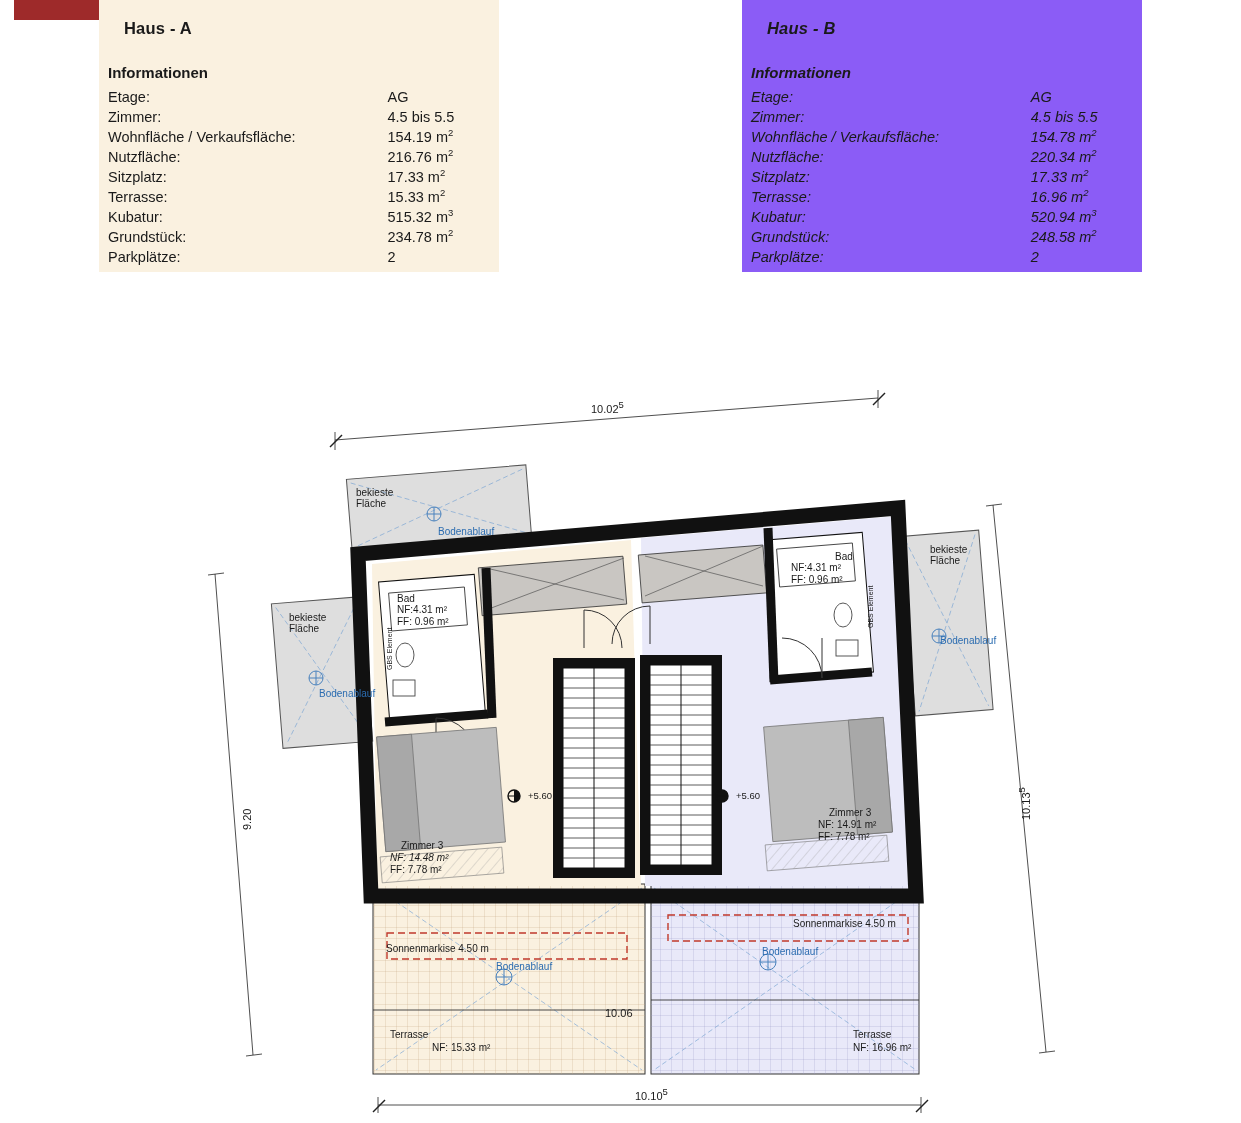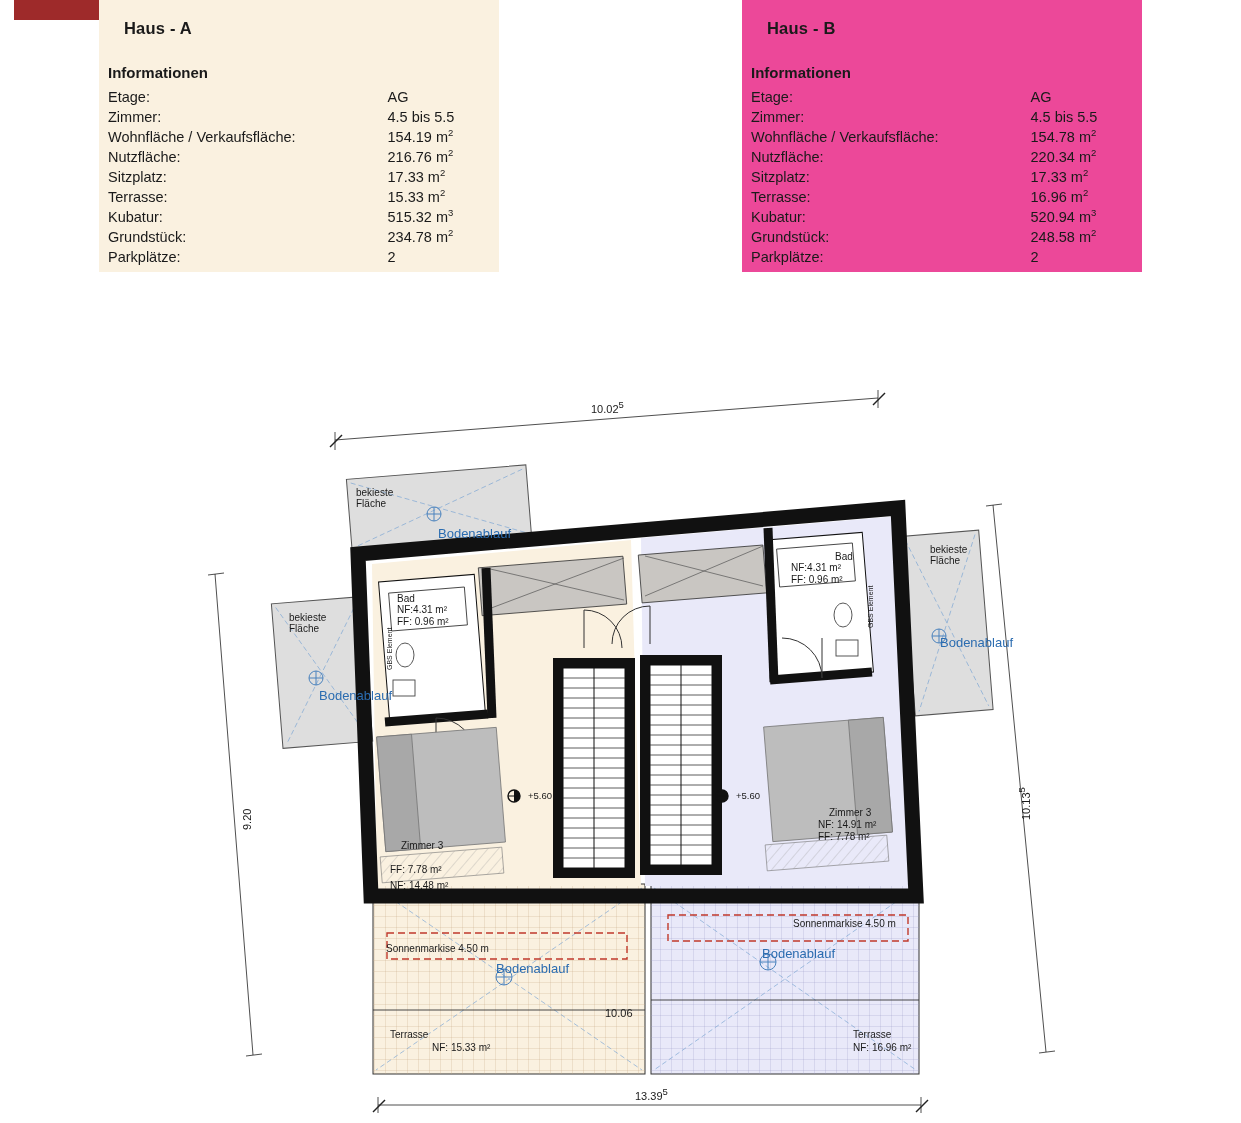--- a/index.html
+++ b/index.html
@@ -10,21 +10,21 @@
     color:#1a1a1a;
     position:relative;
     overflow:hidden;
   }
   .panel {
     position:absolute;
     top:0;
     padding:0 0 6px 0;
   }
   #panel-a { left:99px; width:400px; background:#faf1e0; height:266px; }
-  #panel-b { left:742px; width:400px; background:#ec4899; height:266px; }
+  #panel-b { left:742px; width:400px; background:#8b5cf6; height:266px;font-style:italic; }
   .panel h1 {
     font-size:16.5px;
     font-weight:bold;
     margin:16px;
     padding:3px 0 10px 9px;
     letter-spacing:0.2px;
   }
   .panel h2 {
     font-size:15px;
     font-weight:bold;
@@ -38,21 +38,21 @@
   sup { font-size:9.5px; vertical-align:super; line-height:0; }
 
   #red-tab {
     position:absolute; left:14px; top:0; width:86px; height:20px;
     background:#9e2a2a;
   }
 
   #plan { position:absolute; left:0; top:300px; width:1241px; height:823px;text-align:right; }
   .lbl { position:absolute; font-size:10.5px; color:#1a1a1a; white-space:nowrap; }
   .lbl.sm { font-size:10px; }
-  .lbl.blue { color:#2b6cb0; font-size:13px;padding-left:24px; }
+  .lbl.blue { color:#2b6cb0; font-size:10px;padding-left:24px; }
   .lbl.dim { font-size:11px; }
   .lbl.rot {
     transform-origin:0 0;
     transform:rotate(-90deg);
   }
 </style>
 </head>
 <body>
 
 <div id="red-tab"></div>
@@ -372,21 +372,21 @@
       <circle cx="768" cy="662" r="8"></circle>
         <line x1="768" y1="654" x2="768" y2="670"></line>
         <line x1="760" y1="662" x2="776" y2="662"></line>
     </g>
   </svg>
 
   
   <div class="lbl dim" style="left:591px; top:103px;"><span>10.02</span><sup>5</sup></div>
   <div class="lbl dim rot" style="left:1020px; top:520px;"><span>10.13</span><sup>5</sup></div>
   <div class="lbl dim rot" style="left:241px; top:530px;"><span>9.20</span></div>
-  <div class="lbl dim" style="left:635px; top:790px;"><span>13.39</span><sup>5</sup></div>
+  <div class="lbl dim" style="left:635px; top:790px;"><span>10.10</span><sup>5</sup></div>
   <div class="lbl dim" style="left:605px; top:707px;"><span>10.06</span></div>
 
   <div class="lbl sm" style="left:356px; top:187px;">bekieste</div>
   <div class="lbl sm" style="left:356px; top:198px;">Fläche</div>
   <div class="lbl sm" style="left:289px; top:312px;">bekieste</div>
   <div class="lbl sm" style="left:289px; top:323px;">Fläche</div>
   <div class="lbl sm" style="left:930px; top:244px;">bekieste</div>
   <div class="lbl sm" style="left:930px; top:255px;">Fläche</div>
 
   <div class="lbl blue" style="left:414px; top:226px;">Bodenablauf</div>
@@ -400,21 +400,21 @@
   <div class="lbl sm" style="left:397px; top:316px;">FF: 0.96 m²</div>
 
   <div class="lbl sm" style="left:835px; top:251px;">Bad</div>
   <div class="lbl sm" style="left:791px; top:262px;">NF:4.31 m²</div>
   <div class="lbl sm" style="left:791px; top:274px;">FF: 0.96 m²</div>
 
   <div class="lbl rot" style="left:386px; top:370px; font-size:7px;">GBS Element</div>
   <div class="lbl rot" style="left:867px; top:328px; font-size:7px;">GBS Element</div>
 
   <div class="lbl sm" style="left:401px; top:540px;">Zimmer 3</div>
-  <div class="lbl sm" style="left:390px; top:580px;">NF: 14.48 m²</div>
+  <div class="lbl sm" style="left:390px; top:552px;font-style:italic;">NF: 14.48 m²</div>
   <div class="lbl sm" style="left:390px; top:564px;">FF: 7.78 m²</div>
 
   <div class="lbl sm" style="left:829px; top:507px;">Zimmer 3</div>
   <div class="lbl sm" style="left:818px; top:519px;">NF: 14.91 m²</div>
   <div class="lbl sm" style="left:818px; top:531px;">FF: 7.78 m²</div>
 
   <div class="lbl" style="left:528px; top:490px; font-size:9.5px;">+5.60</div>
   <div class="lbl" style="left:736px; top:490px; font-size:9.5px;">+5.60</div>
 
   <div class="lbl sm" style="left:386px; top:643px;">Sonnenmarkise 4.50 m</div>

